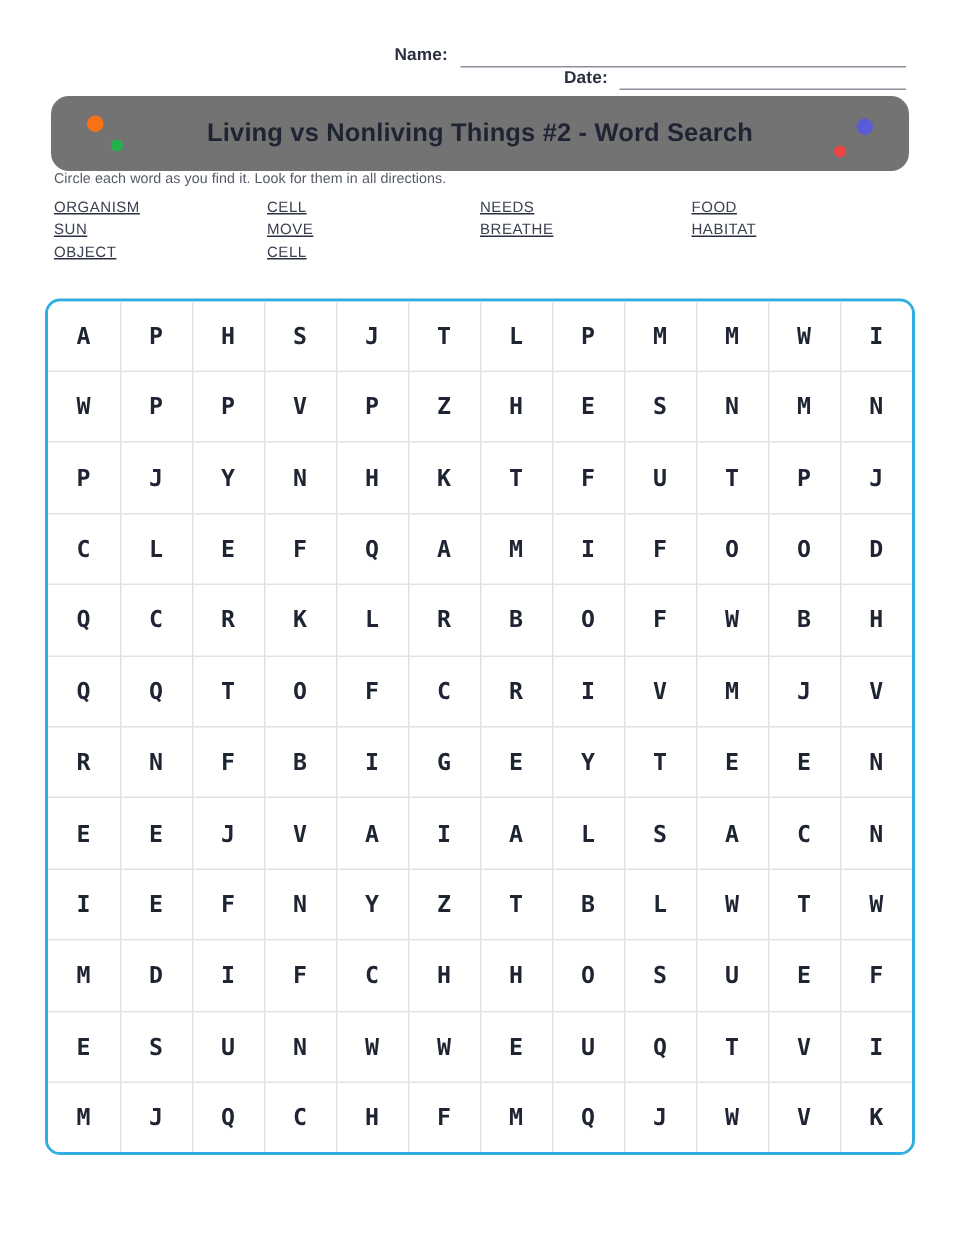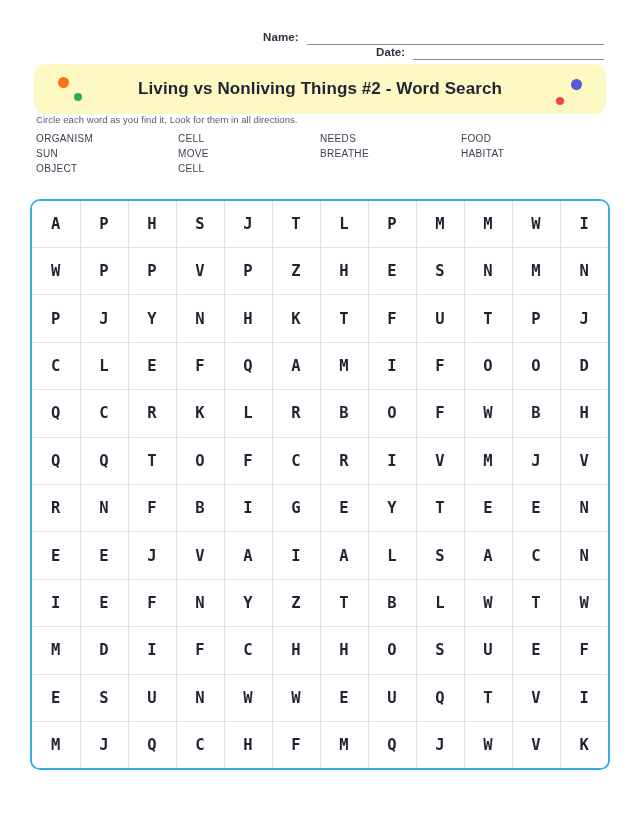--- a/index.html
+++ b/index.html
@@ -53,21 +53,21 @@
     border-bottom: 1px solid #8b8f99;
     height: 14px;
     margin-left: 8px;
   }
 
   
   .banner {
     position: relative;
     margin: 14px 34px 0 34px;
     height: 50px;
-    background: #fef9c3;
+    background: #737373;
     border-radius: 12px;
     display: flex;
     align-items: center;
     justify-content: center;
     overflow: hidden;
   }
   .banner-title {
     font-size: 17px;
     font-weight: bold;
     color: #1f2433;
@@ -92,20 +92,21 @@
     color: #555b68;
     letter-spacing: 0.05px;
   }
 
   
   .wordlist {
     margin: 6px 36px 0 36px;
     display: grid;
     grid-template-columns: 142px 142px 141px 1fr;
     row-gap: 0;
+    text-decoration: underline;
   }
   .word-item {
     font-size: 10px;
     color: #3b4150;
     letter-spacing: 0.35px;
     line-height: 15.2px;
     white-space: nowrap;
   }
   .word-item.empty { visibility: hidden; }
 

